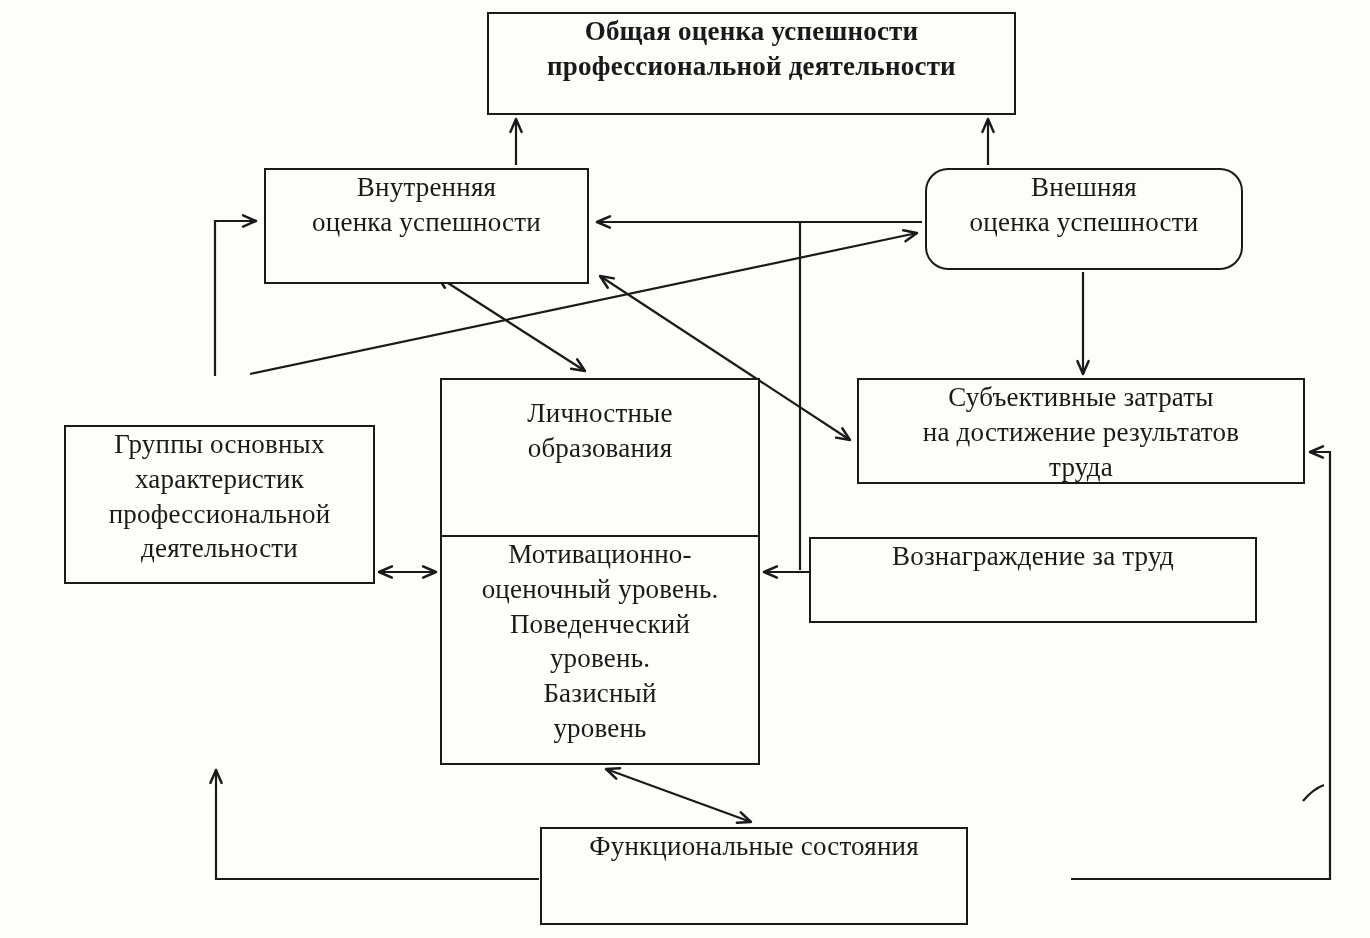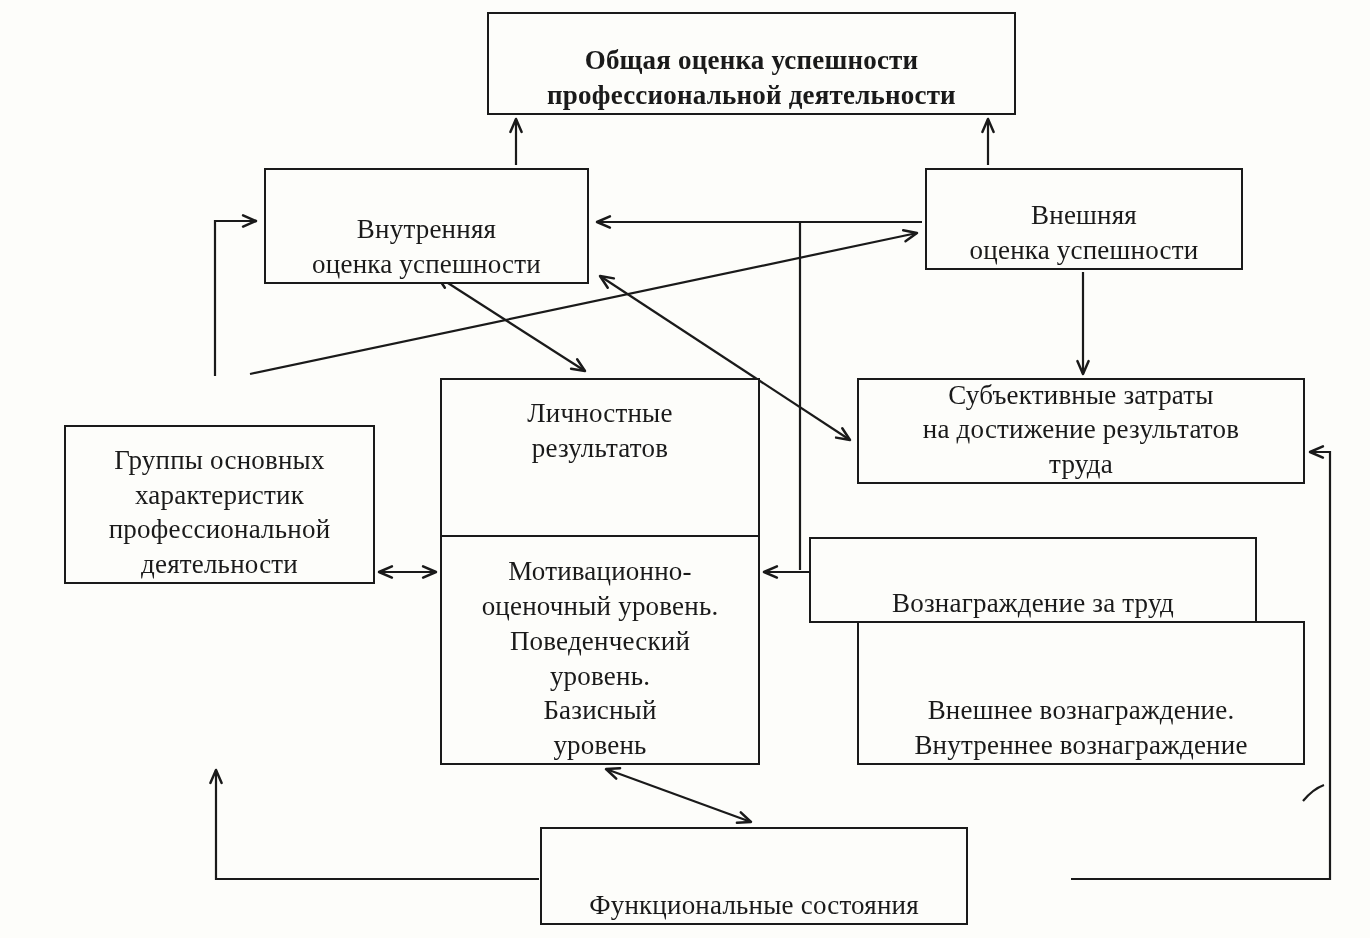--- a/index.html
+++ b/index.html
@@ -26,21 +26,21 @@
   .edge {
     stroke: #1a1a1a;
     stroke-width: 2.2;
     fill: none;
   }
   .box {
     position: absolute;
     border: 2.5px solid #1a1a1a;
     background: #fdfdfa;
     display: flex;
-    align-items: flex-end;
+    align-items: flex-start;
     justify-content: center;
     text-align: center;
     font-size: 27px;
     line-height: 1.29;
     letter-spacing: 0.2px;
     box-sizing: border-box;
   }
   .box span {
     white-space: pre-line;
     display: block;
@@ -86,36 +86,36 @@
   <div class="box bold" style="left:487px; top:12px; width:529px; height:103px;">
     <span>Общая оценка успешности
 профессиональной деятельности</span>
   </div>
 
   <div class="box" style="left:264px; top:168px; width:325px; height:116px;">
     <span>Внутренняя
 оценка успешности</span>
   </div>
 
-  <div class="box" style="left:925px; top:168px; width:318px; height:102px;">
+  <div class="box" style="left:925px; top:168px; width:318px; height:102px;border-radius:23px;">
     <span>Внешняя
 оценка успешности</span>
   </div>
 
   <div class="box" style="left:64px; top:378px; width:311px; height:159px;margin-top:47px;">
     <span>Группы основных
 характеристик
 профессиональной
 деятельности</span>
   </div>
 
 
   <div class="box top-align" style="left:440px; top:378px; width:320px; height:159px;">
     <span>Личностные
-результатов</span>
+образования</span>
   </div>
 
   <div class="box" style="left:440px; top:535px; width:320px; height:230px;">
     <span>Мотивационно-
 оценочный уровень.
 Поведенческий
 уровень.
 Базисный
 уровень</span>
   </div>
@@ -123,22 +123,18 @@
   <div class="box" style="left:857px; top:378px; width:448px; height:106px;">
     <span>Субъективные затраты
 на достижение результатов
 труда</span>
   </div>
 
   <div class="box" style="left:809px; top:537px; width:448px; height:86px;">
     <span>Вознаграждение за труд</span>
   </div>
 
-  <div class="box" style="left:857px; top:621px; width:448px; height:144px;">
-    <span>Внешнее вознаграждение.
-Внутреннее вознаграждение</span>
-  </div>
 
   <div class="box" style="left:540px; top:827px; width:428px; height:98px;">
     <span>Функциональные состояния</span>
   </div>
 
 </div>
 
 </body></html>

